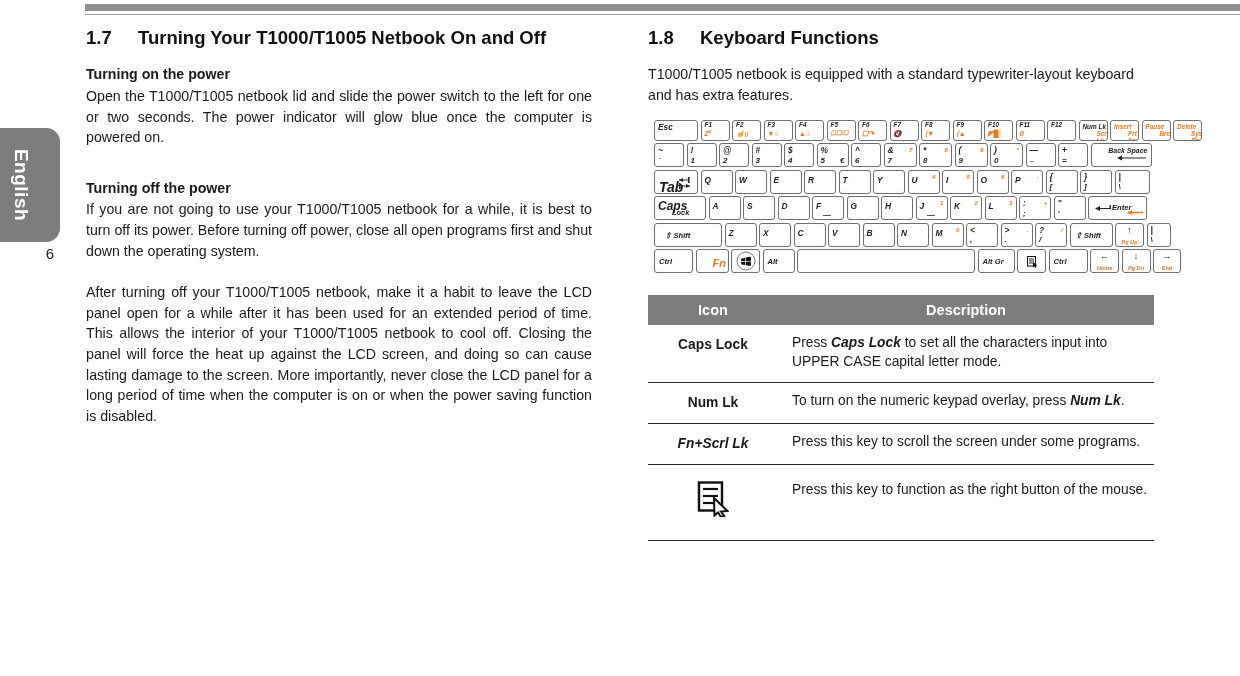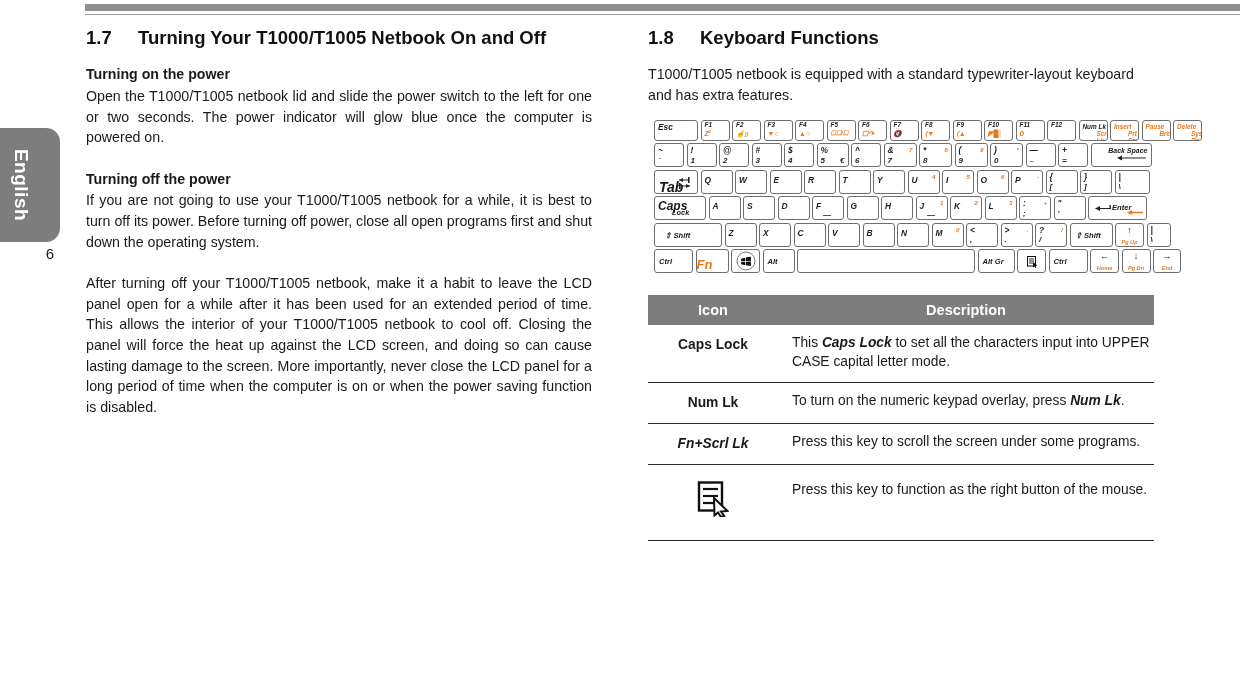--- a/index.html
+++ b/index.html
@@ -155,21 +155,21 @@
 <div class="page-num">6</div>
 
 <div class="col col-left">
   <h2 class="sec">
     <span class="num">1.7</span><span class="txt">Turning Your T1000/T1005 Netbook On and Off</span>
   </h2>
 
   <h3 class="sub">Turning on the power</h3>
   <p class="body">Open the T1000/T1005 netbook lid and slide the power switch to the left for one or two seconds. The power indicator will glow blue once the computer is powered on.</p>
 
-  <h3 class="sub" style="margin-top:21px">Turning off the power</h3>
+  <h3 class="sub" style="margin-top:30px">Turning off the power</h3>
   <p class="body">If you are not going to use your T1000/T1005 netbook for a while, it is best to turn off its power. Before turning off power, close all open programs first and shut down the operating system.</p>
 
   <p class="body gap">After turning off your T1000/T1005 netbook, make it a habit to leave the LCD panel open for a while after it has been used for an extended period of time. This allows the interior of your T1000/T1005 netbook to cool off. Closing the panel will force the heat up against the LCD screen, and doing so can cause lasting damage to the screen. More importantly, never close the LCD panel for a long period of time when the computer is on or when the power saving function is disabled.</p>
 </div>
 
 <div class="col col-right">
   <h2 class="sec">
     <span class="num">1.8</span><span class="txt">Keyboard Functions</span>
   </h2>
   <p class="body">T1000/T1005 netbook is equipped with a standard typewriter-layout keyboard and has extra features.</p>
@@ -483,21 +483,21 @@
           <span class="lbl big2">|</span>
           <span class="sub" style="font-size:8px">\</span>
         </div>
     </div>
 
     <div class="krow">
       <div class="key" style="width:39px">
           <span style="position:absolute;left:4px;top:7px;font-size:7.6px;font-style:italic;font-weight:bold">Ctrl</span>
         </div>
       <div class="key" style="width:33px">
-          <span style="position:absolute;left:0;top:7px;font-size:13px;font-style:italic;font-weight:bold;color:#E8791B">Fn</span>
+          <span style="position:absolute;left:16px;top:7px;font-size:11px;font-style:italic;font-weight:bold;color:#E8791B">Fn</span>
         </div>
       <div class="key" style="width:29px">
         <span class="winkey-circ">
           <svg width="11" height="10" viewBox="0 0 11 10">
               <path d="M0.6 2.2 L4.6 1.2 L4.6 4.6 L0.6 4.8 Z" fill="#111"></path>
               <path d="M5.3 1.0 L10.4 0 L10.4 4.4 L5.3 4.55 Z" fill="#111"></path>
               <path d="M0.6 5.4 L4.6 5.3 L4.6 8.7 L0.6 7.8 Z" fill="#111"></path>
               <path d="M5.3 5.25 L10.4 5.1 L10.4 9.6 L5.3 8.8 Z" fill="#111"></path>
             </svg>
         </span>
@@ -540,21 +540,21 @@
     <thead>
       <tr>
         <th class="c-icon">Icon</th>
         <th>Description</th>
       </tr>
     </thead>
     <tbody>
       <tr>
         <td class="c-icon">Caps Lock</td>
         <td class="c-desc">
-          <span>This </span><b>Caps Lock</b><span> to set all the characters input into UPPER CASE capital letter mode.</span>
+          <span>Press </span><b>Caps Lock</b><span> to set all the characters input into UPPER CASE capital letter mode.</span>
         </td>
       </tr>
       <tr>
         <td class="c-icon">Num Lk</td>
         <td class="c-desc">
           <span>To turn on the numeric keypad overlay, press </span><b>Num Lk</b><span>.</span>
         </td>
       </tr>
       <tr>
         <td class="c-icon"><i style="font-style:italic">Fn+Scrl Lk</i></td>

